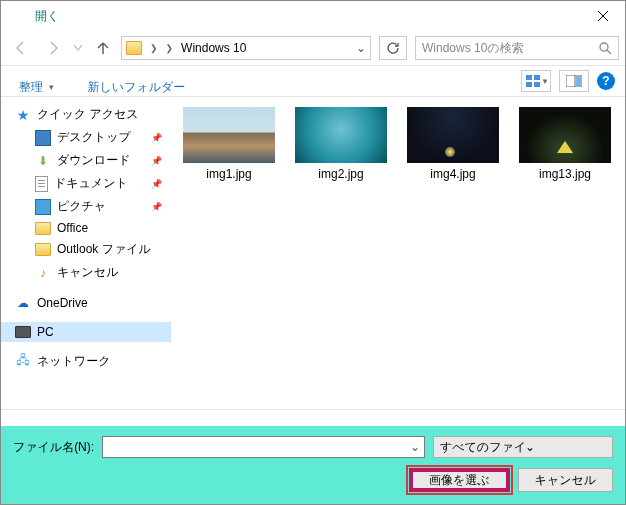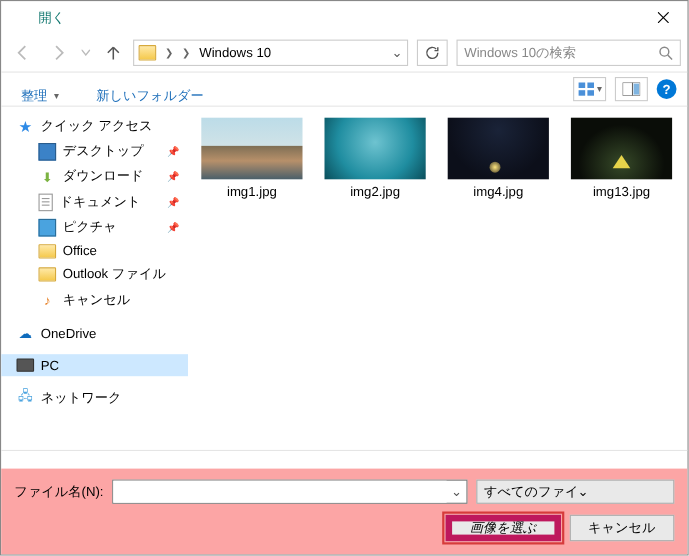--- a/index.html
+++ b/index.html
@@ -48,32 +48,32 @@
 .file-item { width: 96px; display: flex; flex-direction: column; align-items: center; gap: 4px; }
 .thumb { width: 92px; height: 56px; background: #444; }
 .thumb.t1 { background: linear-gradient(to bottom, #bcdce8 0%, #cfe2e7 45%, #7f6f55 46%, #b7906a 70%, #4a5f6a 100%); }
 .thumb.t2 { background: radial-gradient(circle at 50% 40%, #6ec3d0 0%, #1f8da0 60%, #0a4e5b 100%); }
 .thumb.t3 { background: linear-gradient(to right, #0a1f2b 0%, #1b394a 20%, #e6edf0 45%, #9fb0b5 65%, #0a1f2b 100%); }
 .thumb.t4 { background: radial-gradient(ellipse at 50% 20%, #1a2338 0%, #0c0f1a 70%); position: relative; }
 .thumb.t4::after { content:""; position:absolute; left:38px; bottom:6px; width:10px; height:10px; background: radial-gradient(#ffe680, rgba(255,200,50,.2)); border-radius:50%; }
 .thumb.t5 { background: radial-gradient(ellipse at 50% 75%, #364928 0%, #0a0d08 60%); position: relative; }
 .thumb.t5::after { content:""; position:absolute; left:38px; bottom:10px; border-left:8px solid transparent; border-right:8px solid transparent; border-bottom:12px solid #e6d34a; }
 .filename { }
-.footer { padding: 10px 12px 12px 12px; background: #fca5a5; margin-top: 16px; }
+.footer { padding: 10px 12px 12px 12px; background: #5eead4; margin-top: 16px; }
 .filename-row { display: flex; align-items: center; gap: 8px; margin-bottom: 10px; }
 .filename-row label { white-space: nowrap; }
 .combo { flex: 1; display: flex; align-items: center; border: 1px solid #7a7a7a; background: #fff; height: 22px; }
 .combo.file { flex: 1; }
 .combo input { flex: 1; border: none; outline: none; padding: 0 4px; height: 100%; }
 .combo .drop { width: 18px; display: flex; align-items: center; justify-content: center; color: #555; height: 100%; border-left: 0; }
 .filter { width: 180px; flex: none; display: flex; align-items: center; border: 1px solid #adadad; background: #e9e9e9; height: 22px; padding: 0 2px 0 6px; }
 .filter span { flex: 1; overflow: hidden; white-space: nowrap; }
 .btn-row { display: flex; justify-content: flex-end; gap: 8px; }
 .btn { height: 24px; padding: 0 16px; border: 1px solid #adadad; background: #e9e9e9; cursor: default; display: flex; align-items: center; justify-content: center; }
-.btn.primary { outline: 2px solid #d63b3b; outline-offset: 1px; border: 6px solid #be185d; font-style: italic; }
+.btn.primary { outline: 2px solid #d63b3b; outline-offset: 1px; border: 4px solid #be185d; }
 .sep { height: 8px; }
 .tri { font-size: 9px; color: #666; padding-left: 2px; }
 </style>
 </head>
 <body>
 
 <div class="titlebar">
   <div class="titlebar-title">開く</div>
   <div class="titlebar-close">
     <svg width="10" height="10" viewBox="0 0 10 10">

